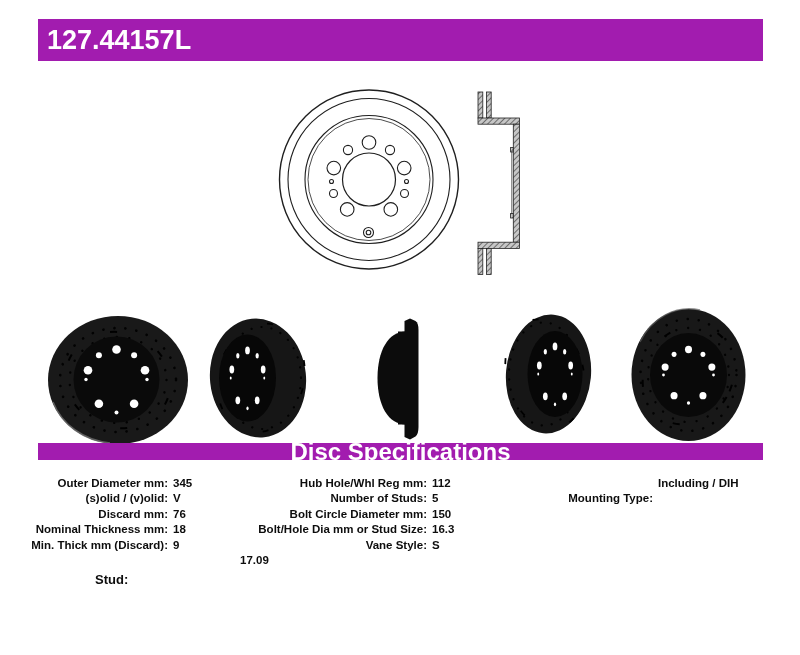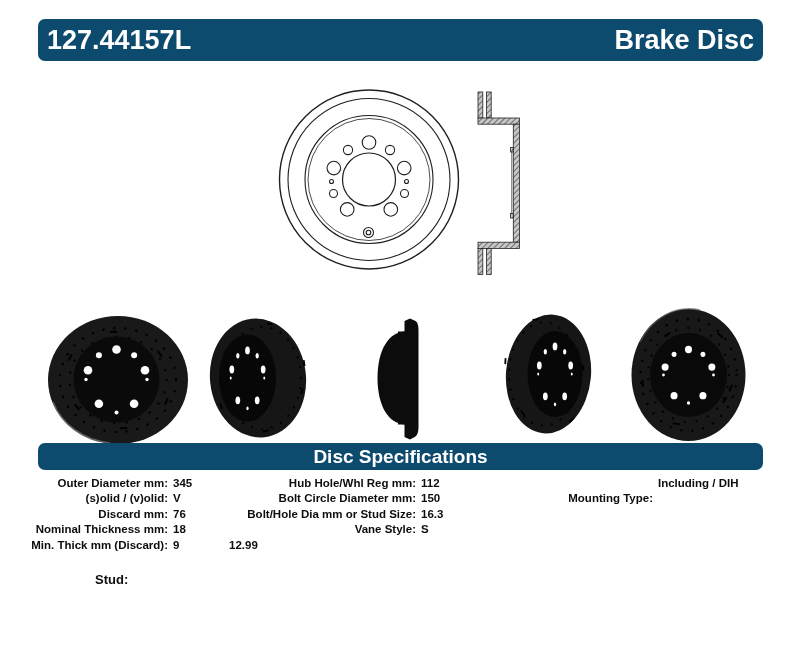--- a/index.html
+++ b/index.html
@@ -1,47 +1,46 @@
 <!DOCTYPE html>
 <html><head>
 <meta charset="utf-8">
 <style>
   html,body{margin:0;padding:0;background:#ffffff;}
   .page{
     position:relative;width:800px;height:655px;background:#ffffff;overflow:hidden;
     font-family:"Liberation Sans",sans-serif;color:#111;
   }
   .bar{
-    position:absolute;background:#0c4a6e;color:#fff;box-sizing:border-box;
-    display:flex;align-items:center;font-weight:bold;border-radius:7px;
+    position:absolute;background:#a21caf;color:#fff;box-sizing:border-box;
+    display:flex;align-items:center;font-weight:bold;
   }
   .header-bar{left:38px;top:19px;width:725px;height:42px;justify-content:space-between;padding:0 9px;font-size:27px;}
   .header-bar span{white-space:nowrap;line-height:1;}
-  .spec-bar{left:38px;top:443px;width:725px;height:27px;justify-content:center;font-size:19px;}
+  .spec-bar{left:38px;top:443px;width:725px;height:17px;justify-content:center;font-size:24px;}
   .drawing-svg{position:absolute;left:260px;top:80px;}
   .photos-svg{position:absolute;left:30px;top:300px;}
   .spec-col{position:absolute;top:476px;font-size:11.5px;font-weight:bold;color:#0d0d0d;}
   .spec-row{display:flex;height:15.4px;line-height:15.4px;white-space:nowrap;}
   .spec-label{text-align:right;flex:0 0 auto;}
   .col-left{left:20px;}  .col-left  .spec-label{width:148px;}
-  .col-mid{left:224px;}  .col-mid   .spec-label{width:192px;}
+  .col-mid{left:235px;}  .col-mid   .spec-label{width:192px;}
   .col-right{left:520px;}.col-right .spec-label{width:133px;margin-top:15px;}
   .spec-value{padding-left:5px;}
   .note{position:absolute;left:95px;top:572px;font-size:13px;font-weight:bold;color:#0d0d0d;}
   .dots{fill:none;stroke:#020202;stroke-linecap:round;}
   .slots{fill:none;stroke:#000;}
 </style>
 </head>
 <body>
 
 <div class="page">
 
   <div class="bar header-bar">
     <span>127.44157L</span>
-    <span>Brake Disc</span>
   </div>
 
   <svg class="drawing-svg" width="300" height="200" viewBox="260 80 300 200" xmlns="http://www.w3.org/2000/svg">
     <defs>
       <pattern id="hatch" width="4" height="4" patternUnits="userSpaceOnUse" patternTransform="rotate(45)">
         <rect width="4" height="4" fill="#c7c7c7"></rect>
         <line x1="0" y1="0" x2="0" y2="4" stroke="#555" stroke-width="1.6"></line>
       </pattern>
     </defs>
 
@@ -168,33 +167,37 @@
       <span class="spec-value">9</span>
     </div>
   </div>
 
   <div class="spec-col col-mid">
     <div class="spec-row">
       <span class="spec-label">Hub Hole/Whl Reg mm:</span>
       <span class="spec-value">112</span>
     </div>
     <div class="spec-row">
+      <span class="spec-label">Number of Studs:</span>
+      <span class="spec-value">5</span>
+    </div>
+    <div class="spec-row">
       <span class="spec-label">Bolt Circle Diameter mm:</span>
       <span class="spec-value">150</span>
     </div>
     <div class="spec-row">
       <span class="spec-label">Bolt/Hole Dia mm or Stud Size:</span>
       <span class="spec-value">16.3</span>
     </div>
     <div class="spec-row">
       <span class="spec-label">Vane Style:</span>
       <span class="spec-value">S</span>
     </div>
     <div class="spec-row">
-      <span class="spec-value">12.99</span>
+      <span class="spec-value">17.09</span>
     </div>
   </div>
 
   <div class="spec-col col-right">
     <div class="spec-row">
       <span class="spec-label">Mounting Type:</span>
       <span class="spec-value">Including / DIH</span>
     </div>
   </div>
 

